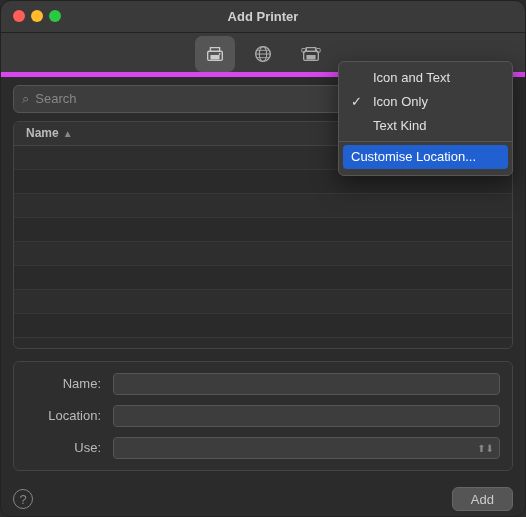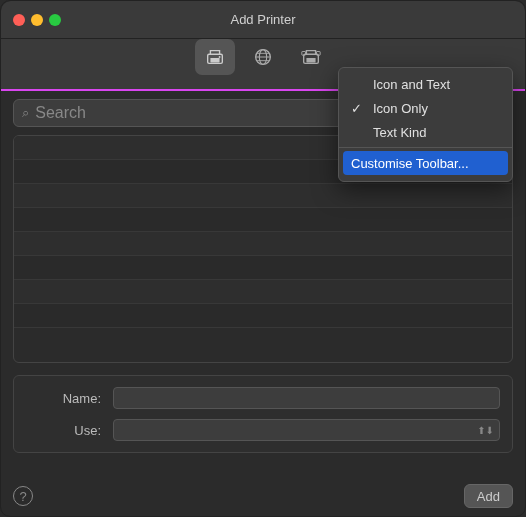--- a/index.html
+++ b/index.html
@@ -33,33 +33,33 @@
     .traffic-light {
       width: 12px;
       height: 12px;
       border-radius: 50%;
     }
     .tl-close { background: #ff5f57; }
     .tl-minimize { background: #ffbd2e; }
     .tl-maximize { background: #28ca41; }
     .title-text {
       font-size: 13px;
-      font-weight: 400;
+      font-weight: 700;
       color: #d0d0d0;
     }
 
     
     .toolbar {
       height: 52px;
       background: #3a3a3a;
       display: flex;
-      align-items: flex-start;
+      align-items: flex-end;
       justify-content: center;
       gap: 8px;
-      border-bottom: 2px solid #d946ef;
+      border-bottom: 5px solid #d946ef;
       position: relative;
     }
     .toolbar-btn {
       width: 40px;
       height: 36px;
       border-radius: 7px;
       display: flex;
       align-items: center;
       justify-content: center;
       cursor: pointer;
@@ -136,21 +136,21 @@
     .search-icon-wrap {
       color: #888;
       margin-right: 6px;
       font-size: 13px;
     }
     .search-input {
       background: transparent;
       border: none;
       outline: none;
       color: #0ea5e9;
-      font-size: 16px;
+      font-size: 13px;
       width: 100%;
     }
     .search-input::placeholder {
       color: #888;
     }
 
     
     .table-container {
       border: 1px solid #444;
       border-radius: 6px;
@@ -293,21 +293,21 @@
       font-size: 13px;
       cursor: pointer;
       background: transparent;
     }
     .add-btn {
       background: #555;
       border: 1px solid #666;
       border-radius: 6px;
       color: #ccc;
       font-size: 13px;
-      padding: 4px 12px;
+      padding: 4px 18px;
       cursor: pointer;
       height: 24px;
       display: flex;
       align-items: center;
     }
 
     .sort-arrow {
       display: inline-block;
       font-size: 10px;
       color: #888;
@@ -366,33 +366,42 @@
       <div class="menu-item">
         <span class="menu-checkmark">✓</span>
         <span>Icon Only</span>
       </div>
       <div class="menu-item">
         <span class="menu-checkmark">&nbsp;</span>
         <span>Text Kind</span>
       </div>
       <div style="height:1px; background:#555; margin:3px 0;"></div>
       <div class="menu-item highlighted">
-        <span>Customise Toolbar...</span>
+        <span>Customise Location...</span>
       </div>
     </div>
   </div>
 
   <div class="main-content" style="flex:1; display:flex; flex-direction:column;">
 
     <div class="search-bar">
       <span class="search-icon-wrap">⌕</span>
       <input class="search-input" type="text" placeholder="Search" style="">
     </div>
 
     <div class="table-container">
+      <div class="table-header">
+        <div class="th-name">
+          <span>Name</span>
+          <span class="sort-arrow">▲</span>
+        </div>
+        <div class="th-kind">
+          <span>Kind</span>
+        </div>
+      </div>
       <div class="table-body">
         <div class="table-row">
             <div class="td-name"></div>
             <div class="td-kind"></div>
           </div>
         <div class="table-row">
             <div class="td-name"></div>
             <div class="td-kind"></div>
           </div>
         <div class="table-row">
@@ -418,20 +427,24 @@
         <div class="table-row">
             <div class="td-name"></div>
             <div class="td-kind"></div>
           </div>
       </div>
     </div>
 
     <div class="form-section">
       <div class="form-row">
         <label class="form-label">Name:</label>
+        <input class="form-input" type="text" style="">
+      </div>
+      <div class="form-row">
+        <label class="form-label">Location:</label>
         <input class="form-input" type="text" style="">
       </div>
       <div class="form-row">
         <label class="form-label">Use:</label>
         <div class="form-select-wrap">
           <select class="form-select">
             <option value=""></option>
           </select>
           <span class="select-arrow">⬆⬇</span>
         </div>

